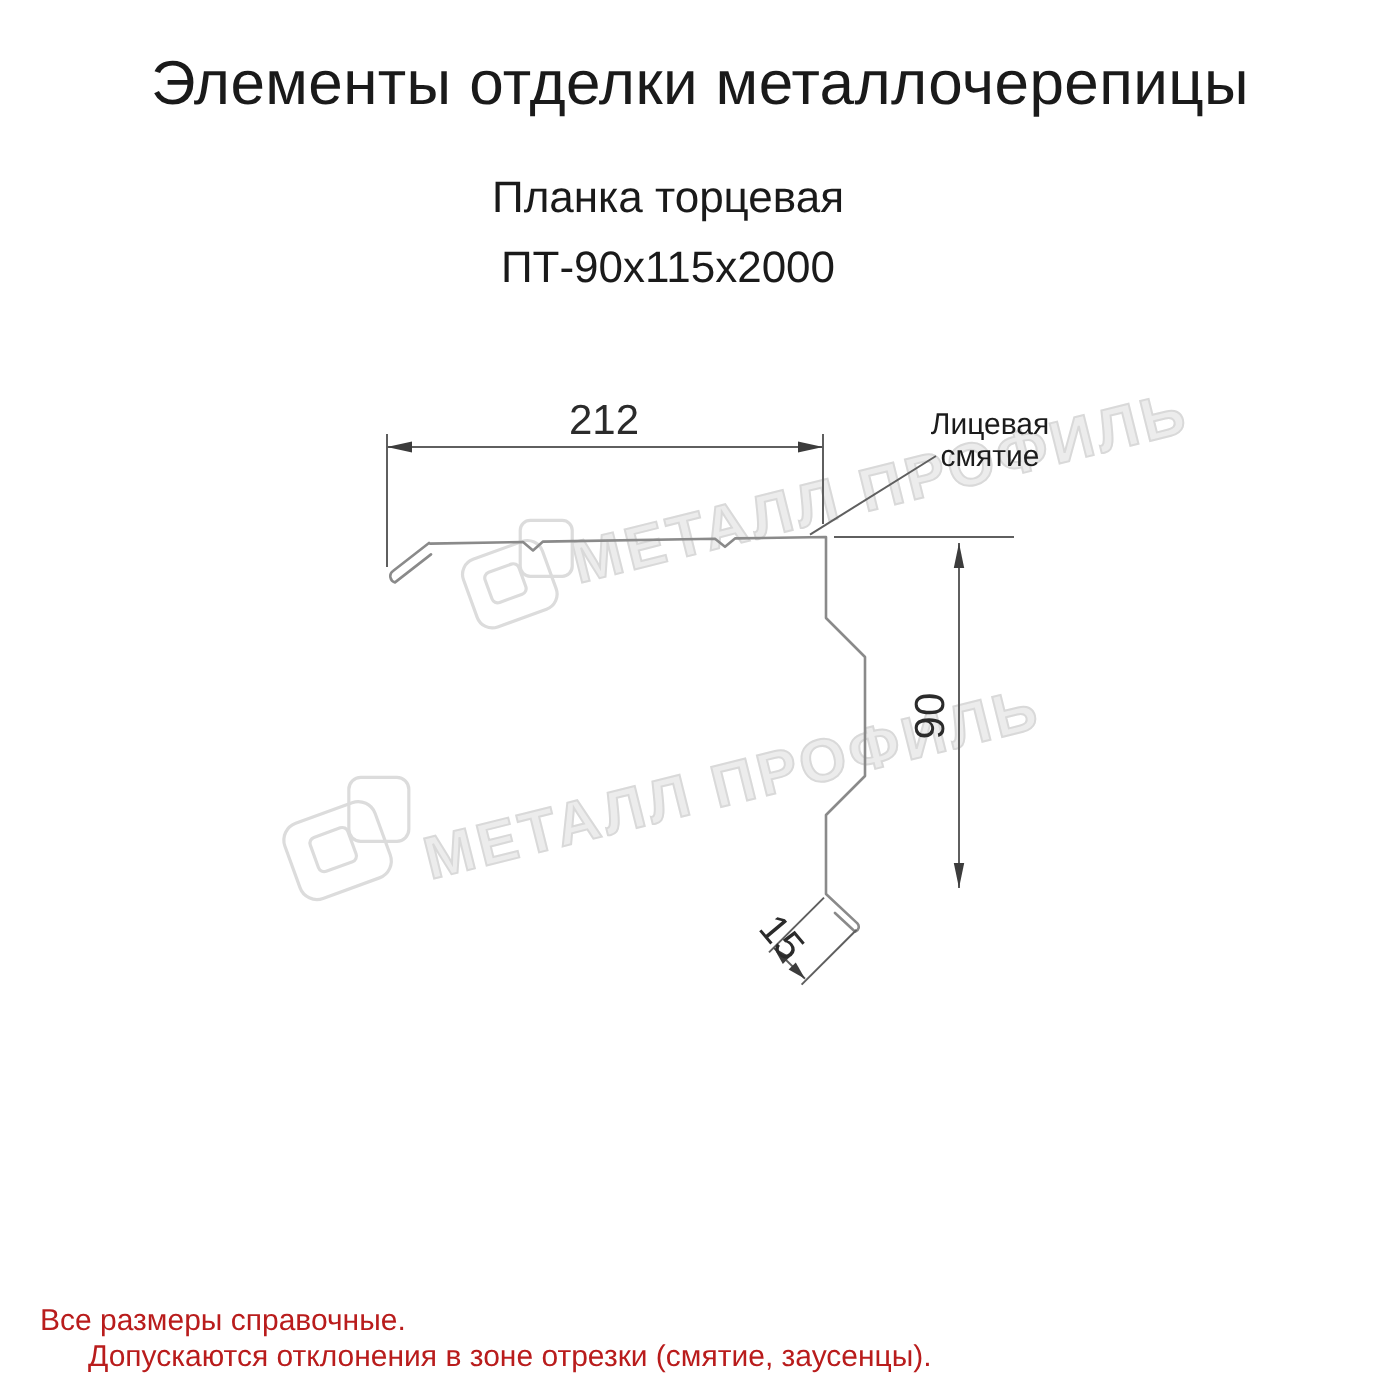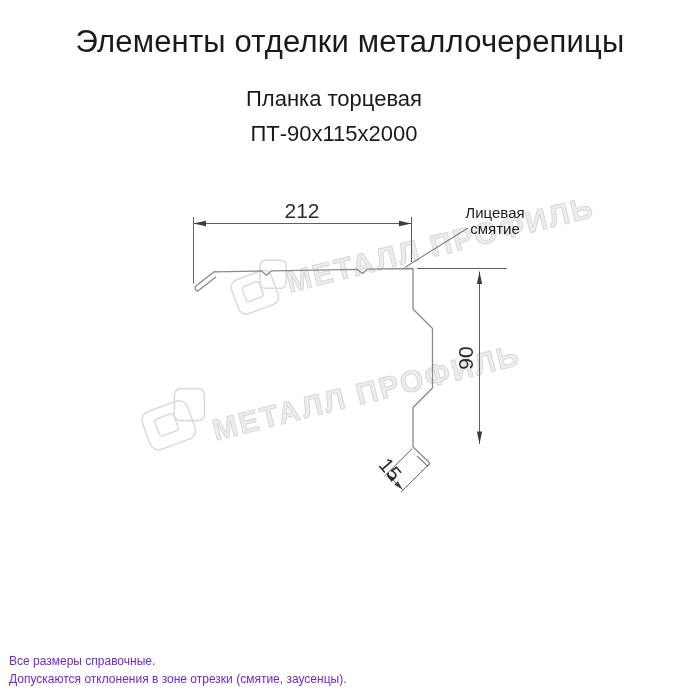--- a/index.html
+++ b/index.html
@@ -39,24 +39,24 @@
   .watermark-text{
     height:36px;line-height:36px;white-space:nowrap;
     font-size:30px;font-weight:bold;letter-spacing:2px;
     color:#ececec;-webkit-text-stroke:1px #d9d9d9;
     transform:rotate(-14deg);transform-origin:0 50%;
     user-select:none;
   }
   .wm1{left:287px;top:265px;}
   .wm2{left:213px;top:413px;}
   .footnote{
-    left:9px;width:600px;font-size:12px;color:#6d28d9;line-height:18px;
+    left:20px;width:600px;font-size:15px;color:#b91c1c;line-height:18px;
   }
   .fn1{top:652px;}
-  .fn2{top:670px;}
+  .fn2{top:670px;margin-left:24px;}
   svg.linework{left:0;top:0;}
 </style>
 </head>
 <body>
 
 <div class="abs watermark-text wm1">МЕТАЛЛ ПРОФИЛЬ</div>
 <div class="abs watermark-text wm2">МЕТАЛЛ ПРОФИЛЬ</div>
 
 <svg class="abs linework" width="700" height="700" viewBox="0 0 700 700">
 

